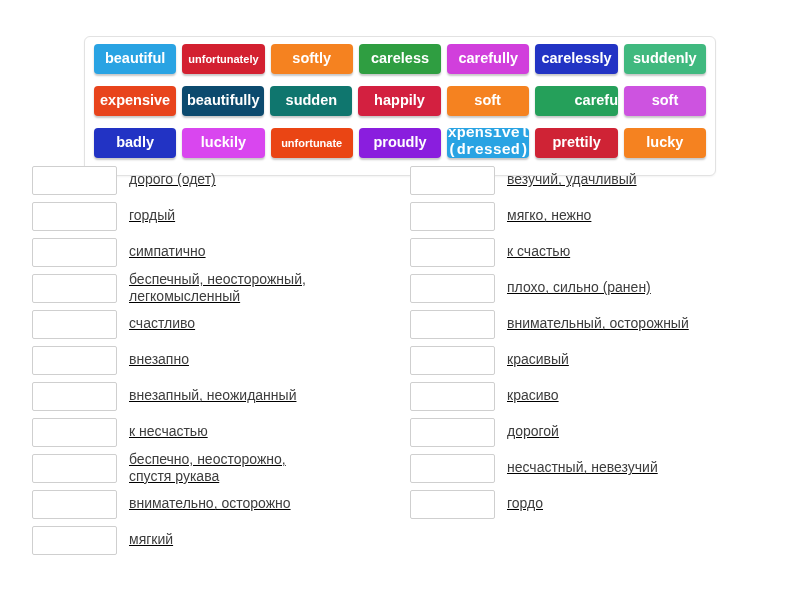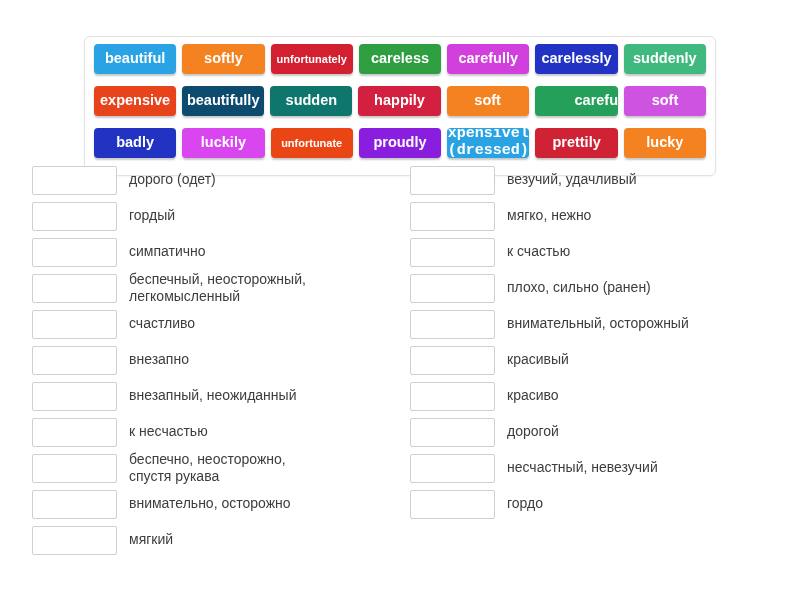--- a/index.html
+++ b/index.html
@@ -87,20 +87,21 @@
     box-sizing: border-box;
   }
   .column.left  { padding-left: 32px; }
   .column.right { padding-left: 10px; }
 
   .answer-row {
     display: flex;
     align-items: center;
     height: 36px;
     margin-bottom: 0px;
+    text-decoration: underline;
   }
 
   .drop-box {
     width: 85px;
     min-width: 85px;
     height: 29px;
     border: 1px solid #cfcfcf;
     border-radius: 2px;
     background: #ffffff;
     box-sizing: border-box;
@@ -117,22 +118,22 @@
   }
 </style>
 </head>
 <body>
 
 <div id="app">
 
   <div class="tile-bank" id="tile-bank">
       <div class="tile-row">
         <div class="tile" style="background: rgb(41, 163, 227);">beautiful</div>
+        <div class="tile small" style="background: rgb(211, 32, 48);">unfortunately</div>
         <div class="tile" style="background: rgb(245, 130, 32);">softly</div>
-        <div class="tile small" style="background: rgb(211, 32, 48);">unfortunately</div>
         <div class="tile" style="background: rgb(47, 158, 65);">careless</div>
         <div class="tile" style="background: rgb(209, 63, 220);">carefully</div>
         <div class="tile" style="background: rgb(34, 51, 196);">carelessly</div>
         <div class="tile" style="background: rgb(64, 185, 127);">suddenly</div>
       </div>
       <div class="tile-row">
         <div class="tile" style="background: rgb(232, 68, 28);">expensive</div>
         <div class="tile" style="background: #0c4a6e;">beautifully</div>
         <div class="tile" style="background: #0f766e;">sudden</div>
         <div class="tile" style="background: rgb(211, 32, 64);">happily</div>

